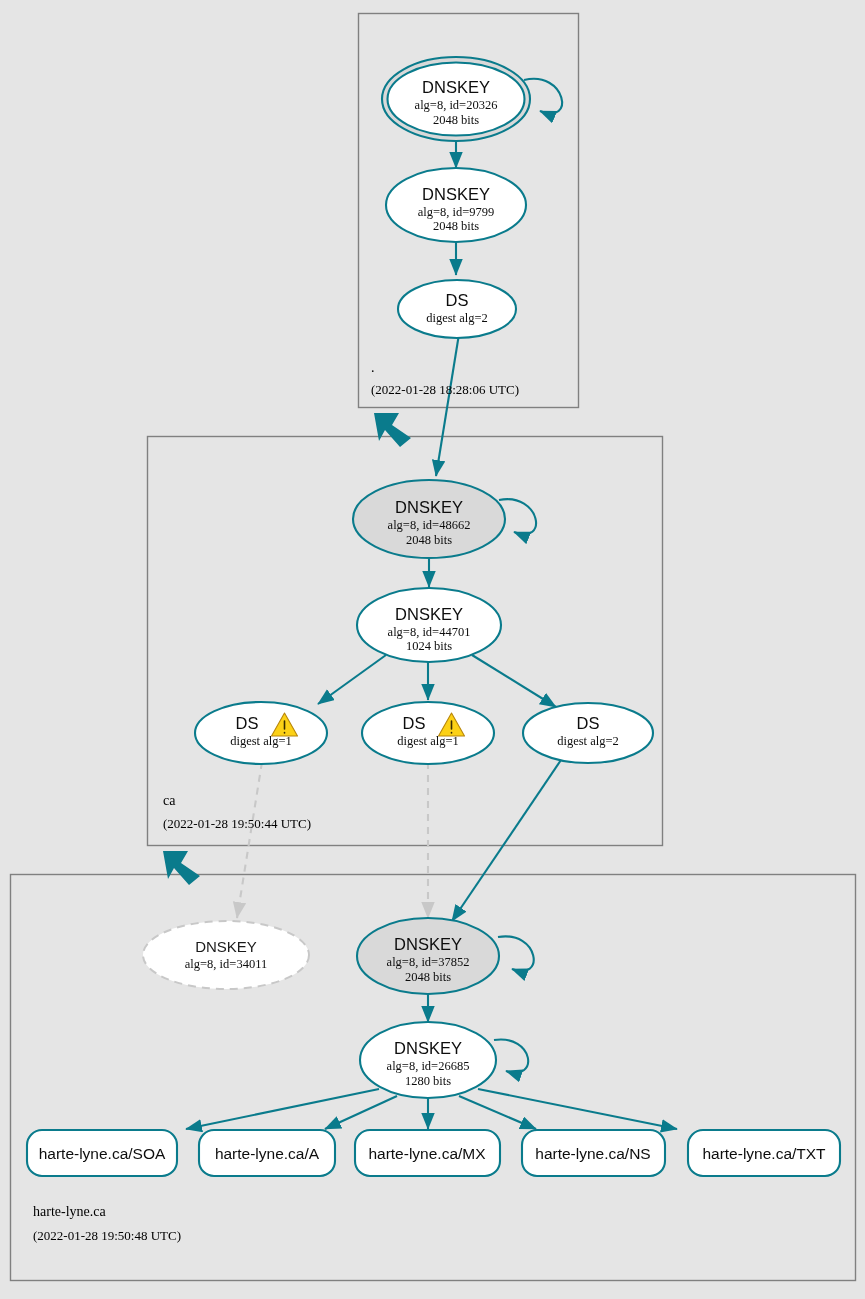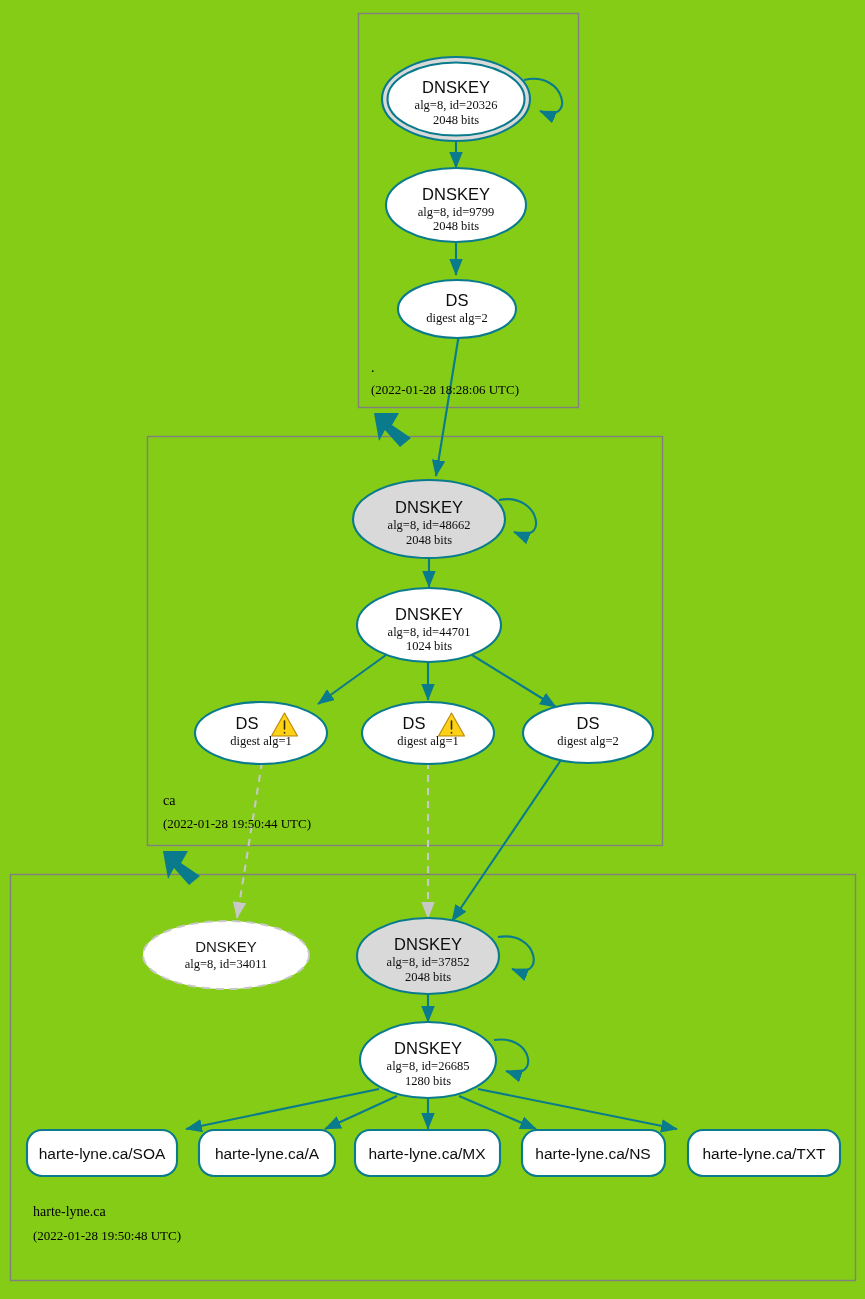--- a/index.html
+++ b/index.html
@@ -7,21 +7,21 @@
     padding: 0;
     background: #ffffff;
   }
   body {
     font-family: "Liberation Sans", sans-serif;
   }
   #canvas {
     position: relative;
     width: 865px;
     height: 1299px;
-    background: #84cc16;
+    background: #e5e5e5;
     overflow: hidden;
   }
   svg#graph {
     position: absolute;
     left: 0;
     top: 0;
     width: 865px;
     height: 1299px;
   }
   .zone-box {

